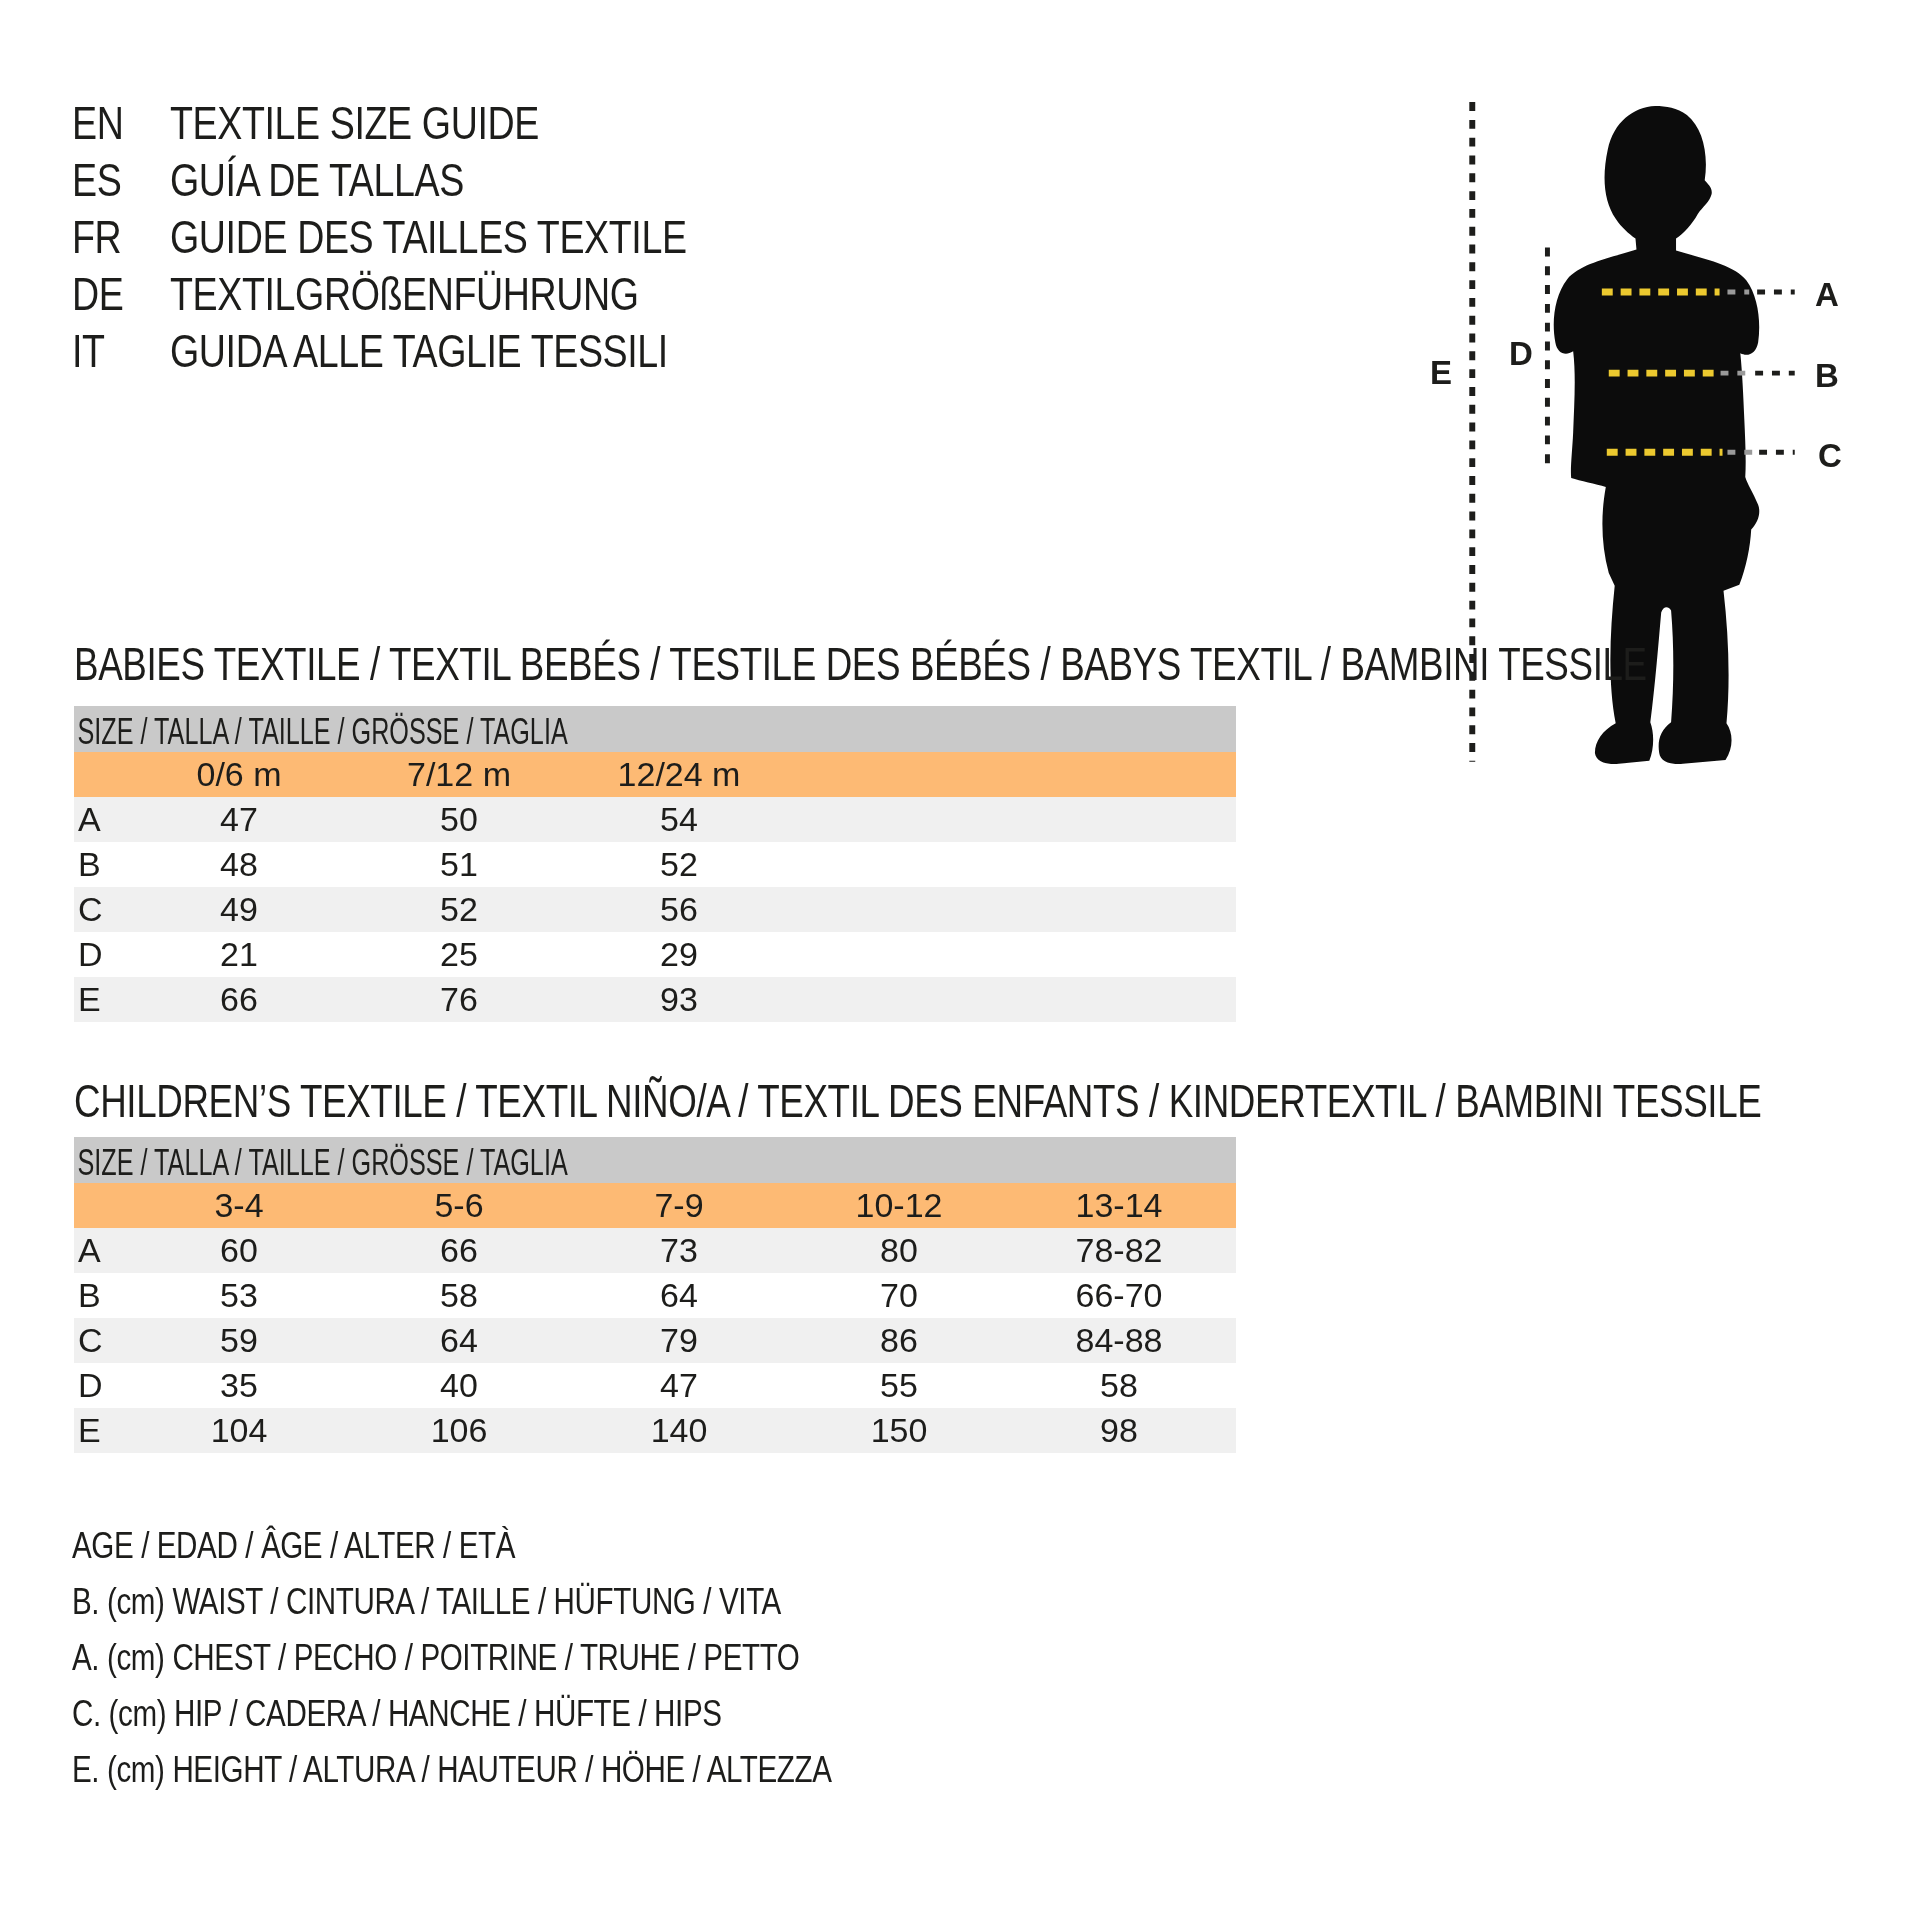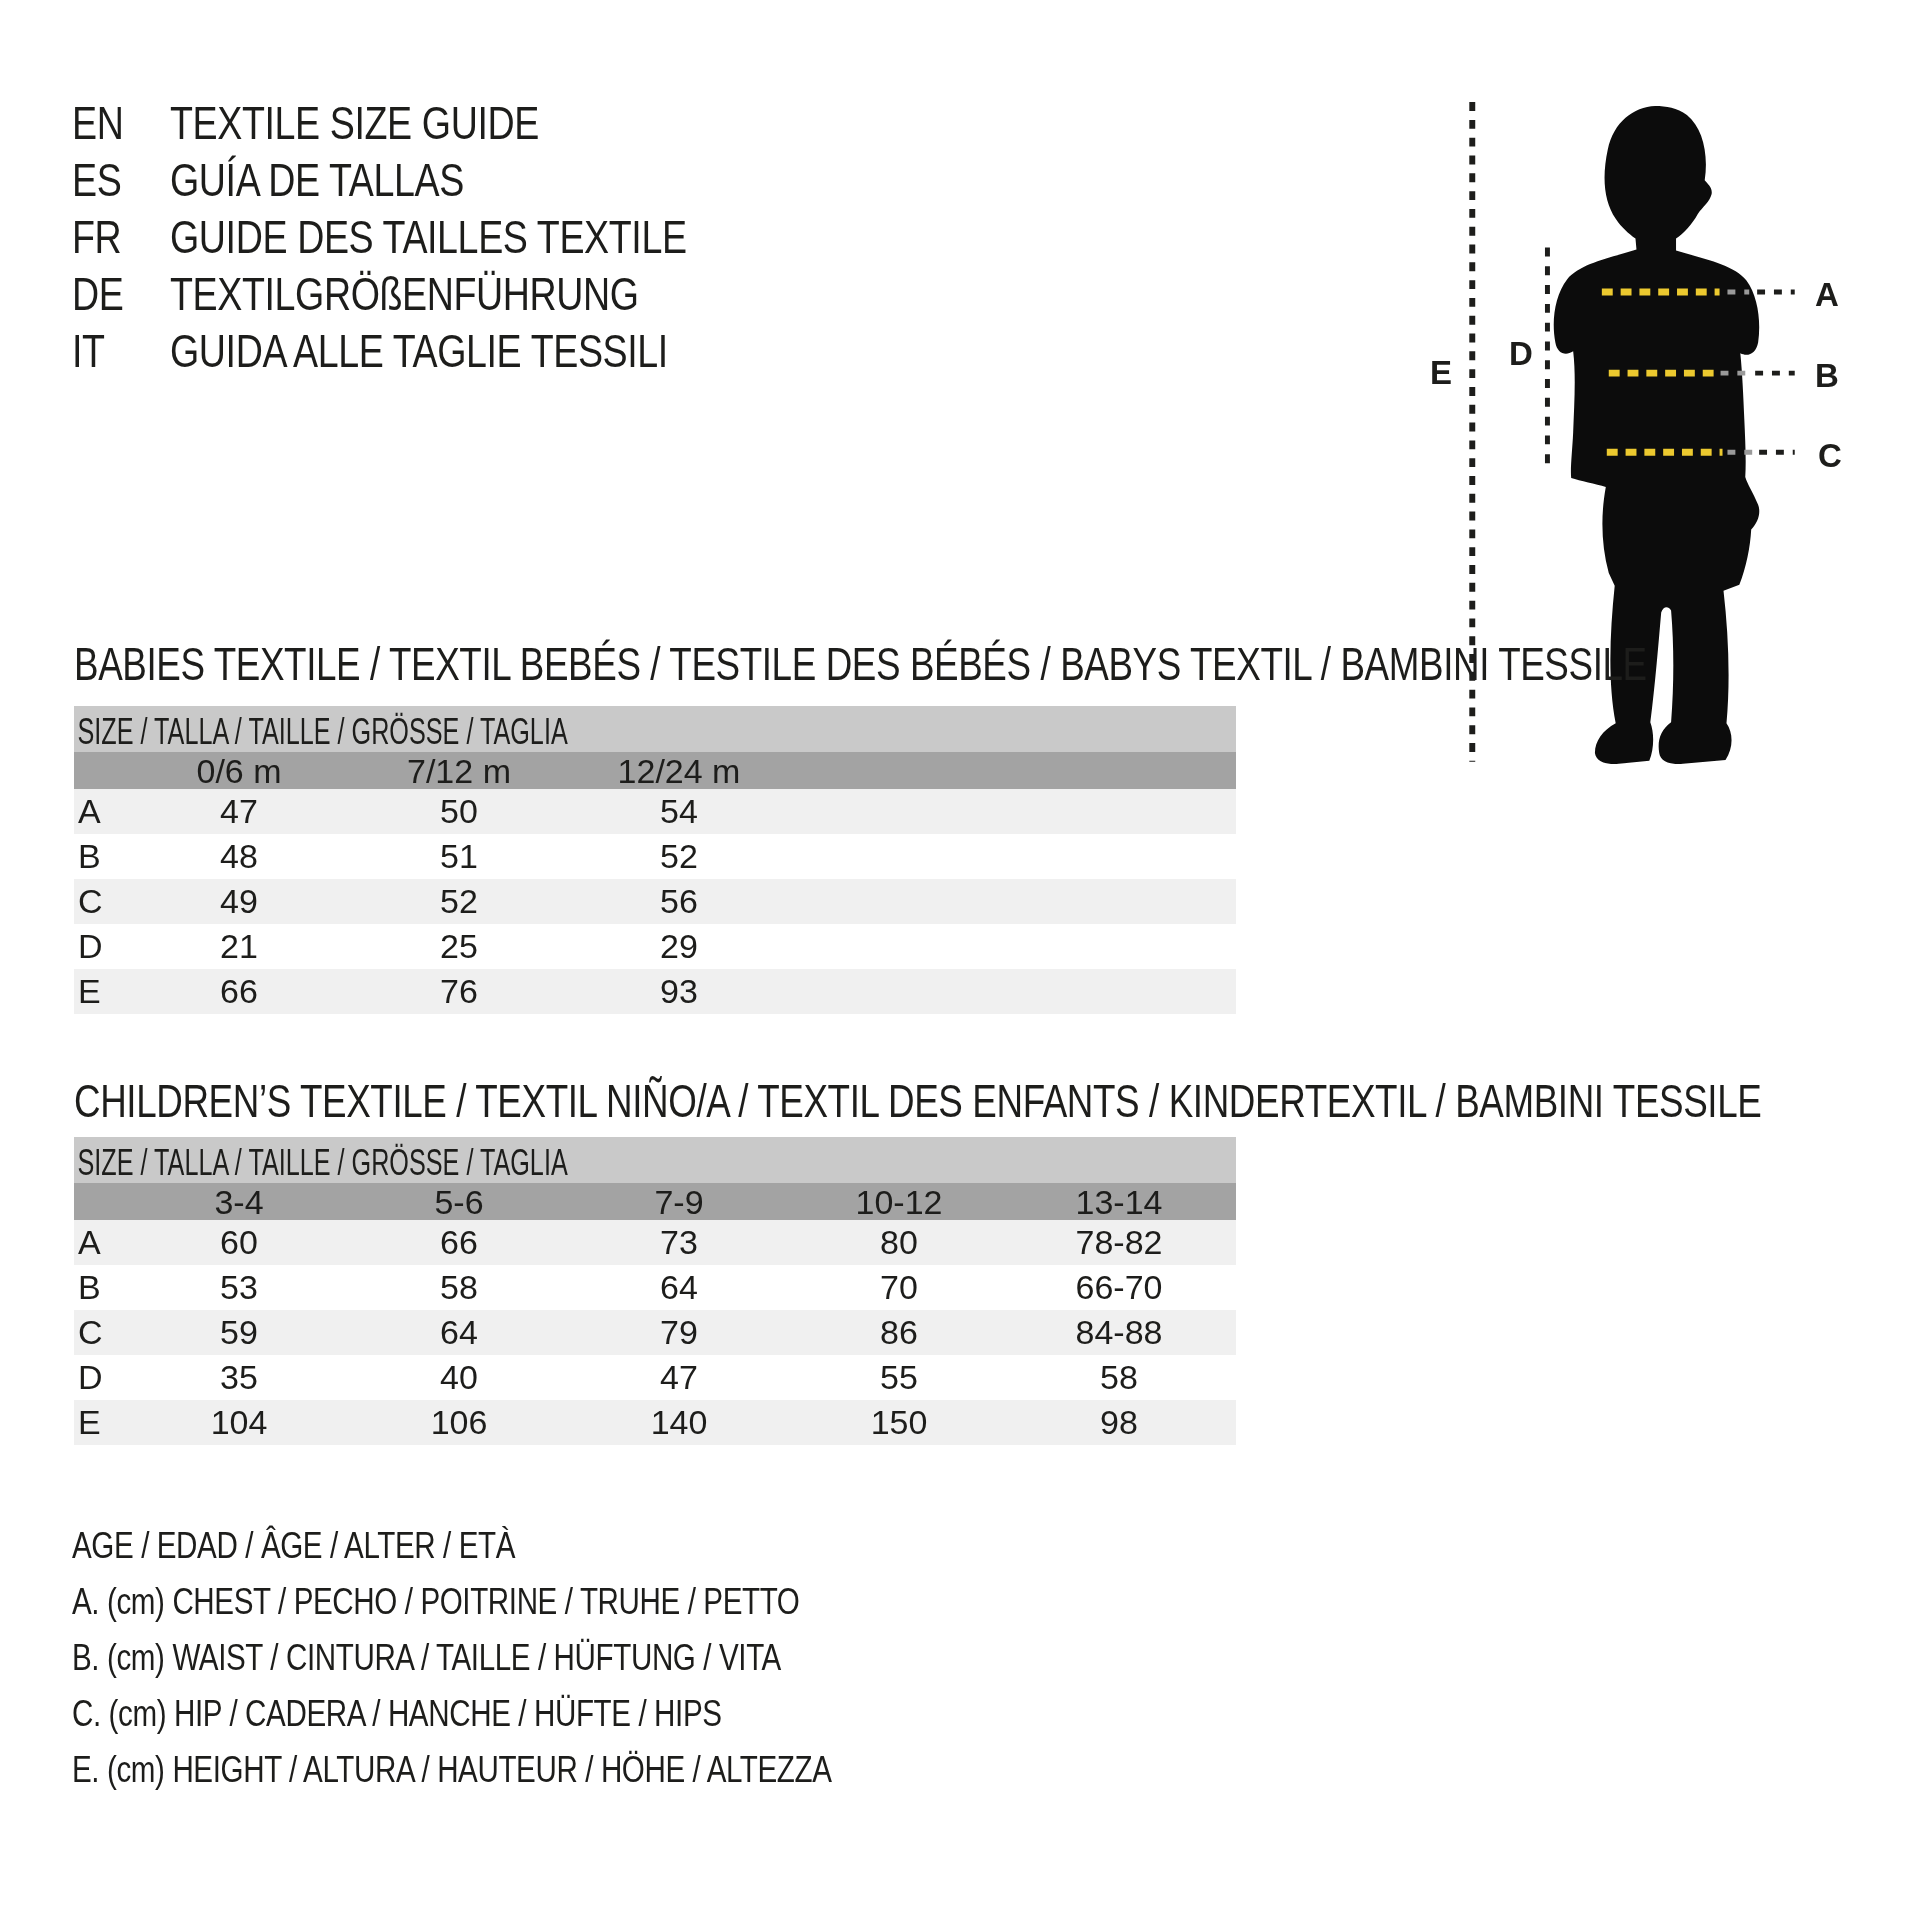--- a/index.html
+++ b/index.html
@@ -41,21 +41,21 @@
     display:flex; align-items:flex-end;
     font-size:36px;
   }
   .size-bar .cond-narrow { padding-left:5px; }
 
   
   .size-table { width:1162px; font-size:34px; }
   .trow { display:grid; align-items:center; }
   .trow.babies   { grid-template-columns:55px 220px 220px 220px; }
   .trow.children { grid-template-columns:55px 220px 220px 220px 220px 220px; }
-  .trow.head { height:37px; background:#a3a3a3; }
+  .trow.head { height:45px; background:#fdba74; }
   .trow.data { height:45px; }
   .trow.stripe { background:#f0f0f0; }
   .tcell { text-align:center; }
   .tlabel { text-align:left; padding-left:4px; }
 
   
   .legend-block { left:72px; top:1518px; }
   .legend-line { font-size:37px; line-height:56px; height:56px; white-space:nowrap; }
 
   
@@ -256,18 +256,18 @@
     <span class="tcell">104</span>
     <span class="tcell">106</span>
     <span class="tcell">140</span>
     <span class="tcell">150</span>
     <span class="tcell">98</span>
   </div>
 </div>
 
 <div class="abs legend-block">
   <div class="legend-line"><span class="cond">AGE / EDAD / ÂGE / ALTER / ETÀ</span></div>
+  <div class="legend-line"><span class="cond">B. (cm) WAIST / CINTURA / TAILLE / HÜFTUNG / VITA</span></div>
   <div class="legend-line"><span class="cond">A. (cm) CHEST / PECHO / POITRINE / TRUHE / PETTO</span></div>
-  <div class="legend-line"><span class="cond">B. (cm) WAIST / CINTURA / TAILLE / HÜFTUNG / VITA</span></div>
   <div class="legend-line"><span class="cond">C. (cm) HIP / CADERA / HANCHE / HÜFTE / HIPS</span></div>
   <div class="legend-line"><span class="cond">E. (cm) HEIGHT / ALTURA / HAUTEUR / HÖHE / ALTEZZA</span></div>
 </div>
 
 
 </body></html>

